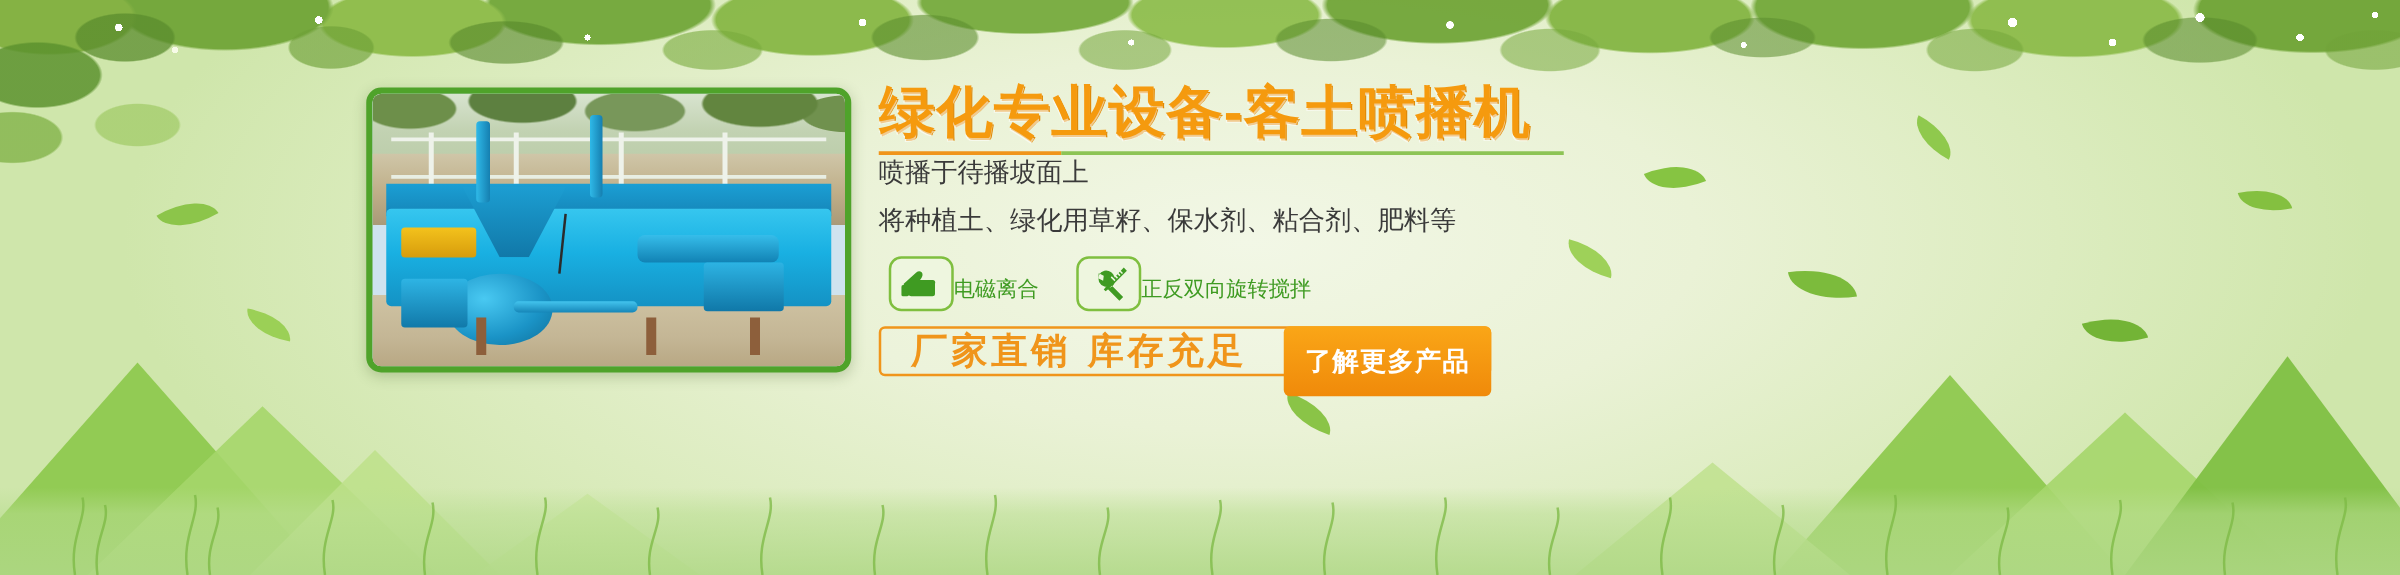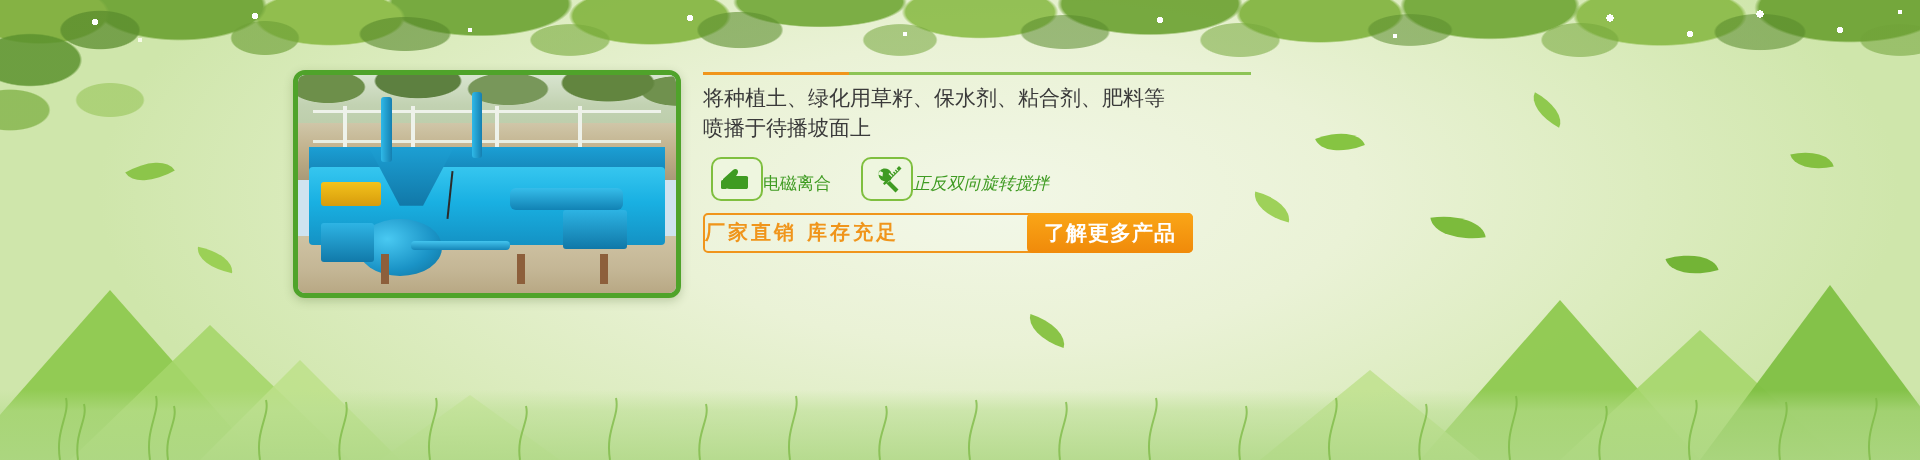--- a/index.html
+++ b/index.html
@@ -205,36 +205,36 @@
   .feature { display:flex; flex-direction:row; align-items:center; }
   .fi-box {
     width:52px; height:44px; border:2px solid #7fbf3f; border-radius:10px;
     background:#eef6df; display:flex; align-items:center; justify-content:center;
   }
   .f-label {
     margin-top:9px; font-size:17px; color:#3f9b22; white-space:nowrap;
     font-family:"DejaVu Sans", sans-serif;
   }
   .feature:nth-child(1) { margin-left:8px; }
-  .feature:nth-child(2) { margin-left:30px;font-style:italic; }
+  .feature:nth-child(2) { margin-left:30px; }
   .feature:nth-child(3) { margin-left:30px; }
 
   .cta {
     margin-top:12px; width:490px; height:40px;
     border:2px solid #f0951b; border-radius:5px;
     display:flex; align-items:center; position:relative;
     background:rgba(255,255,255,.12);
   }
   .cta-text {
-    font-size:20px; color:#f0951b; font-weight:bold; letter-spacing:3px;
-    white-space:nowrap;
+    font-size:29px; color:#f0951b; font-weight:bold; letter-spacing:3px;
+    padding-left:24px; white-space:nowrap;
     font-family:"DejaVu Sans", sans-serif;
   }
   .cta-btn {
-    position:absolute; right:-2px; top:-2px; height:40px;
+    position:absolute; right:-2px; top:-2px; height:56px;
     background:linear-gradient(180deg,#faa617 0%,#f08a0a 100%);
     border-radius:5px; display:flex; align-items:center; padding:0 17px;
     cursor:pointer;
   }
   .cta-btn span {
     font-size:21px; color:#fff; font-weight:bold; letter-spacing:1px;
     white-space:nowrap; font-family:"DejaVu Sans", sans-serif;
   }
 </style>
 </head>
@@ -322,28 +322,29 @@
       <div class="mach-outpipe"></div>
       <div class="mach-box"></div>
       <div class="mach-leg" style="left:22%"></div>
       <div class="mach-leg" style="left:58%"></div>
       <div class="mach-leg" style="left:80%"></div>
     </div>
   </div>
 
   <div class="content">
 
+    <div class="title">绿化专业设备-客土喷播机</div>
 
     <div class="divider">
       <div class="d-org"></div>
         <div class="d-grn"></div>
     </div>
 
+    <div class="subtitle" style="margin-top:0">喷播于待播坡面上</div>
     <div class="subtitle">将种植土、绿化用草籽、保水剂、粘合剂、肥料等</div>
-    <div class="subtitle" style="margin-top:0">喷播于待播坡面上</div>
 
     <div class="features">
 
       <div class="feature">
         <div class="fi-box">
           <svg width="32" height="26" viewBox="0 0 32 26" fill="#3f9b22">
             <path d="M2 13 L12 4 C14 2.4 16.6 3 17 5.2 C17.3 7 16 8.6 15 10 L25 10
                      C27 10 27.6 11.6 27 13 L27 21 C27 22.4 26 23 25 23 L9 23
                      C6 23 3 21 2 19 Z"></path>
             <rect x="0" y="14" width="6" height="9" rx="1.5"></rect>

